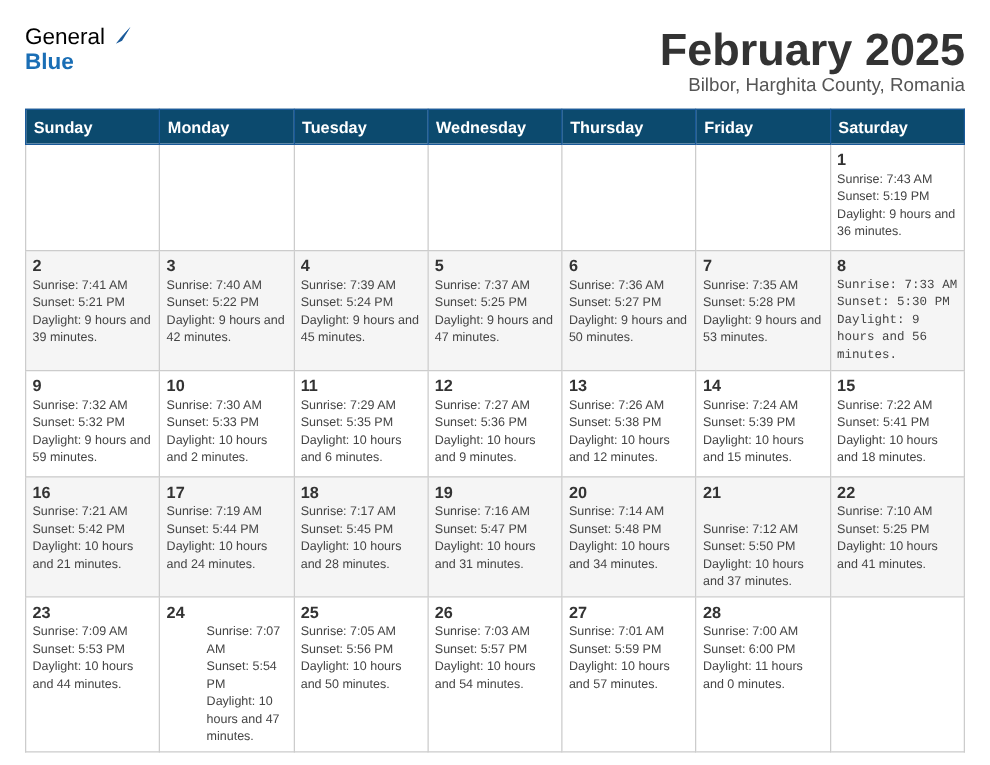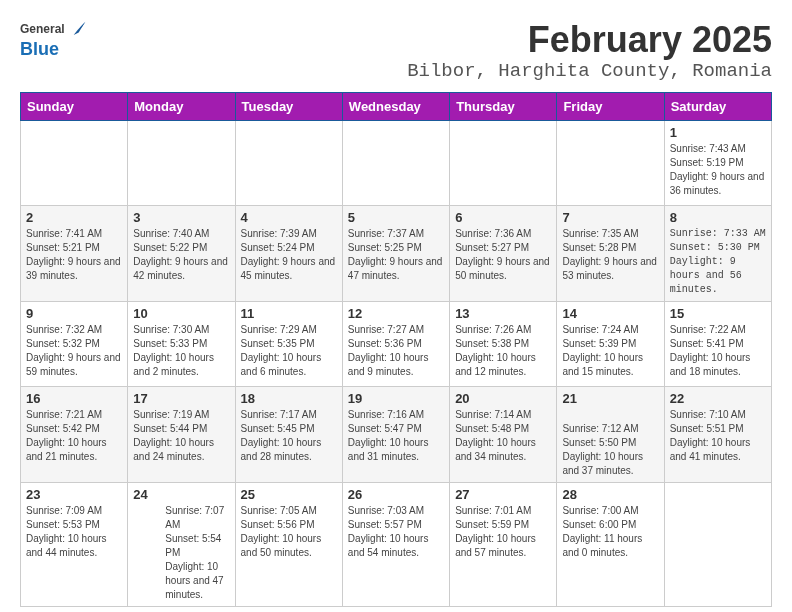--- a/index.html
+++ b/index.html
@@ -19,23 +19,23 @@
     .logo {
       display: flex;
       align-items: center;
     }
     .logo-text {
       display: flex;
       flex-direction: column;
       line-height: 1.1;
     }
     .logo-general {
-      font-size: 12px;
-      font-weight: bold;
-      color: #404040;
+      font-size: 18px;
+      font-weight: normal;
+      color: #000000;
     }
     .logo-blue {
       font-size: 18px;
       font-weight: bold;
       color: #1a6eb5;
     }
     .logo-icon {
       width: 20px;
       height: 20px;
       margin-left: 2px;
@@ -43,23 +43,22 @@
     .title-section {
       text-align: right;
     }
     .main-title {
       font-size: 36px;
       font-weight: bold;
       color: #333;
       line-height: 1.1;
     }
     .subtitle {
-      font-size: 19px;
+      font-size: 15px;
       color: #555;
-      font-family: Liberation Mono, monospace;
     }
     .calendar {
       width: 100%;
       border-collapse: collapse;
       border: 1px solid #ccc;
     }
     .calendar th {
       background-color: #2a6db5;
       color: white;
       text-align: left;
@@ -92,21 +91,21 @@
     .empty-cell {
       background: #f9f9f9;
     }
     tr:nth-child(even) td {
       background-color: #f5f5f5;
     }
     tr:nth-child(odd) td {
       background-color: #ffffff;
     }
     .calendar thead tr th {
-      background-color: #a21caf;
+      background-color: #0c4a6e;
     }
   </style>
 </head>
 <body>
 
 <div class="header">
   <div class="logo">
     <div class="logo-text">
       <span style="display:flex; align-items:center;">
         <span class="logo-general">General</span>
@@ -272,21 +271,21 @@
         </td>
         <td>
           <span class="day-number">21</span>
           <div class="day-info" style="white-space: pre-line; margin-top: 16px;">Sunrise: 7:12 AM
 Sunset: 5:50 PM
 Daylight: 10 hours and 37 minutes.</div>
         </td>
         <td>
           <span class="day-number">22</span>
           <div class="day-info" style="white-space: pre-line;">Sunrise: 7:10 AM
-Sunset: 5:51 PM
+Sunset: 5:25 PM
 Daylight: 10 hours and 41 minutes.</div>
         </td>
       </tr>
       <tr>
         <td>
           <span class="day-number">23</span>
           <div class="day-info" style="white-space: pre-line;">Sunrise: 7:09 AM
 Sunset: 5:53 PM
 Daylight: 10 hours and 44 minutes.</div>
         </td>

